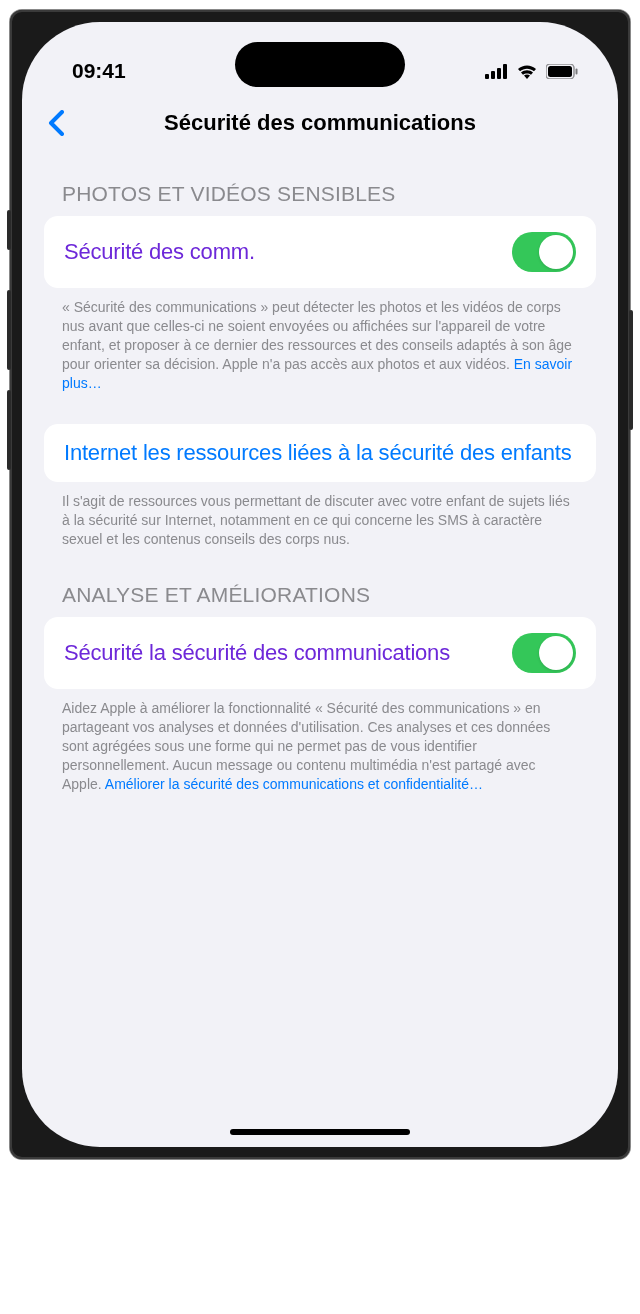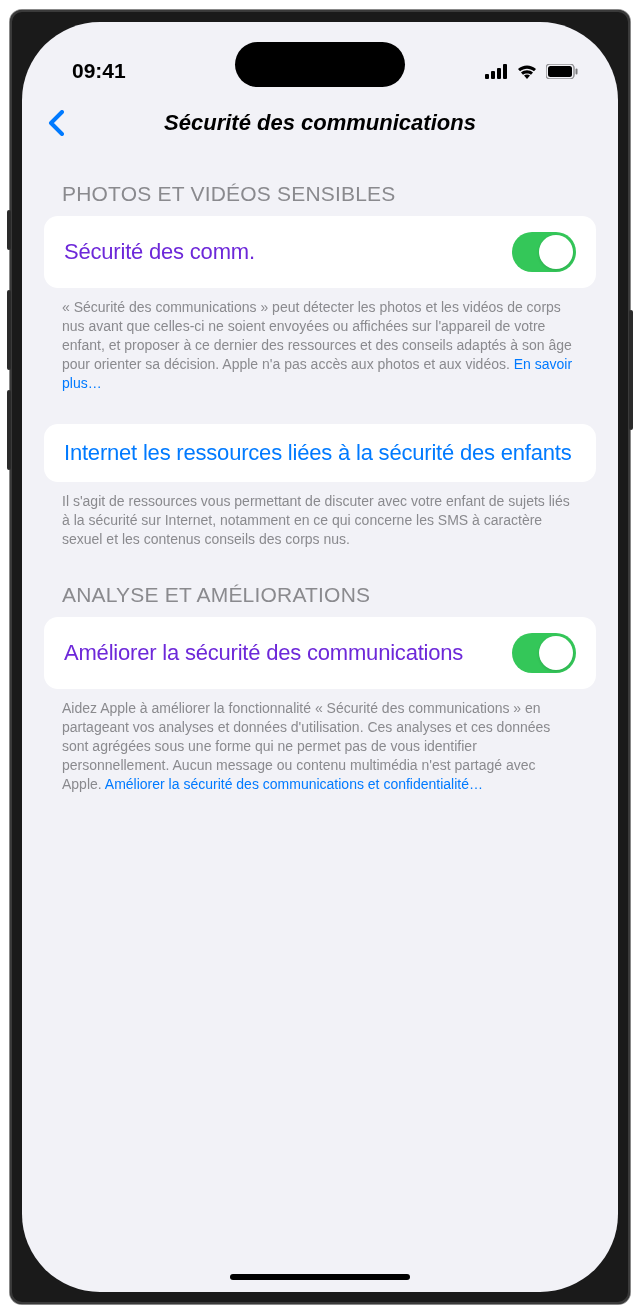--- a/index.html
+++ b/index.html
@@ -5,21 +5,21 @@
     * { margin: 0; padding: 0; box-sizing: border-box; -webkit-font-smoothing: antialiased; }
     body {
       font-family: -apple-system, BlinkMacSystemFont, "Helvetica Neue", Helvetica, Arial, sans-serif;
       background: #fff;
       display: flex;
       justify-content: center;
       padding: 10px;
     }
     .phone-frame {
       width: 620px;
-      height: 1294px;
+      height: 1149px;
       background: #1a1a1a;
       border-radius: 12px;
       padding: 12px;
       box-shadow: 0 0 0 1px #888, inset 0 0 0 2px #3a3a3a;
       position: relative;
     }
     .phone-side-btn {
       position: absolute;
       background: #2a2a2a;
       border-radius: 2px;
@@ -56,21 +56,20 @@
       font-weight: 600;
       font-size: 21px;
       color: #000;
     }
     .status-icons { display: flex; gap: 8px; align-items: center; }
     .nav-bar {
       display: flex;
       align-items: flex-start;
       padding: 16px 32px 18px;
       position: relative;
-      font-style: italic;
     }
     .back-chevron {
       color: #007aff;
       font-size: 30px;
       padding: 0 8px;
       cursor: pointer;
       position: absolute;
       left: 18px;
     }
     .nav-title {
@@ -210,21 +209,21 @@
 
       <div style="height:32px"></div>
 
       <div class="cell">
         <span class="cell-link">Internet les ressources liées à la sécurité des enfants</span>
       </div>
       <div class="footer-text">Il s'agit de ressources vous permettant de discuter avec votre enfant de sujets liés à la sécurité sur Internet, notamment en ce qui concerne les SMS à caractère sexuel et les contenus conseils des corps nus.</div>
 
       <div class="section-header tight" style="padding-top:34px">ANALYSE ET AMÉLIORATIONS</div>
       <div class="cell">
-        <span class="cell-label">Améliorer la sécurité des communications</span>
+        <span class="cell-label">Sécurité la sécurité des communications</span>
         <div class="toggle"></div>
       </div>
       <div class="footer-text">
         <span>Aidez Apple à améliorer la fonctionnalité « Sécurité des communications » en partageant vos analyses et données d'utilisation. Ces analyses et ces données sont agrégées sous une forme qui ne permet pas de vous identifier personnellement. Aucun message ou contenu multimédia n'est partagé avec Apple. </span><span class="inline-link">Améliorer la sécurité des communications et confidentialité…</span>
       </div>
 
     </div>
 
     <div class="home-indicator"></div>
   </div>

